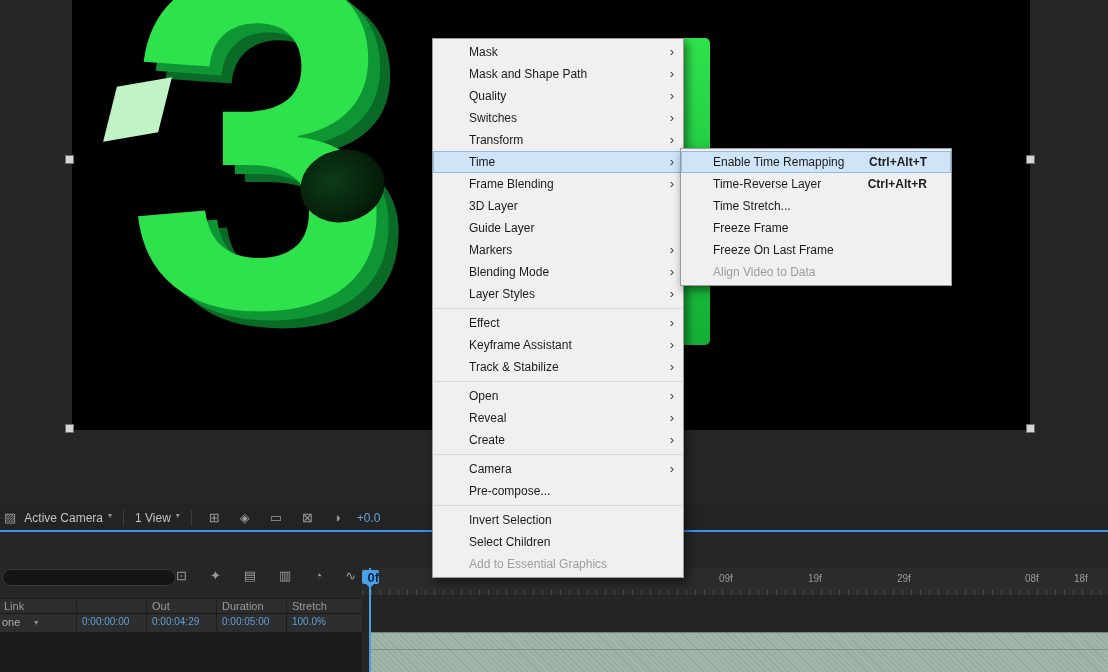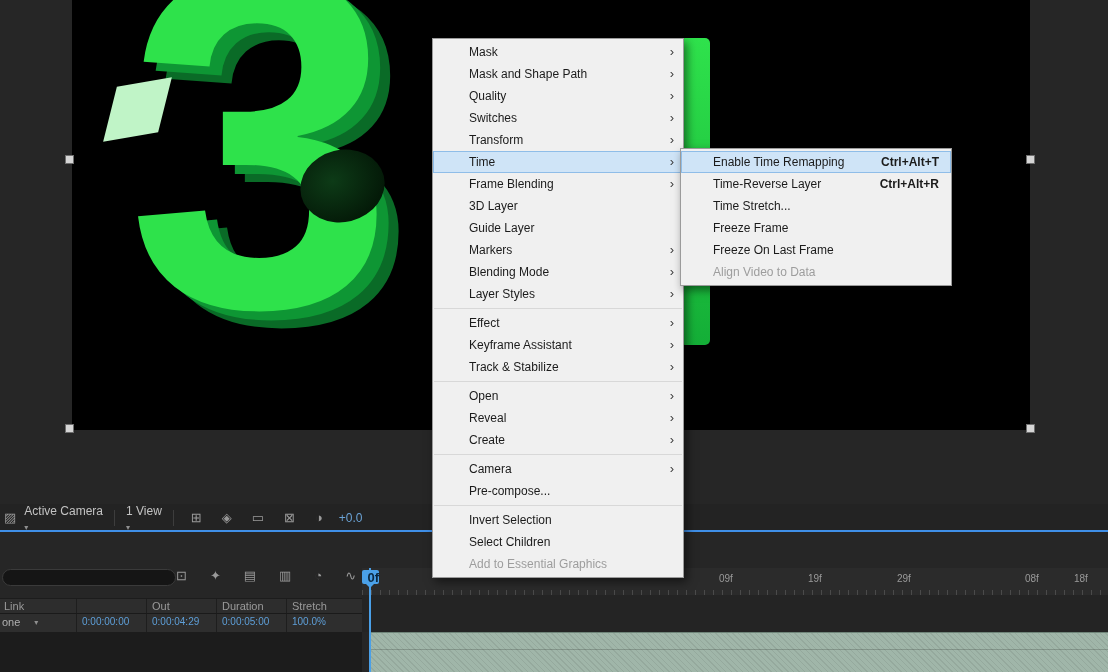--- a/index.html
+++ b/index.html
@@ -16,21 +16,21 @@
          background:radial-gradient(ellipse at 40% 40%,#0d3b17,#041a08 72%);transform:rotate(-14deg);}
   .logo-sliver{position:absolute;left:608px;top:38px;width:30px;height:307px;border-radius:5px;
          background:linear-gradient(#2fe24c,#14ae37);}
   .handle{position:absolute;width:7px;height:7px;background:#d6d6d6;border:1px solid #6e6e6e;z-index:5;}
   .h1{left:65px;top:155px;} .h2{left:1026px;top:155px;} .h3{left:65px;top:424px;} .h4{left:1026px;top:424px;}
 
   
   .viewer-toolbar{position:absolute;left:0;top:504px;width:1108px;height:27px;background:#232323;
          display:flex;align-items:center;color:#c3c3c3;font-size:12px;}
   .vt-icon{color:#9a9a9a;font-size:13px;margin:0 4px;cursor:default;}
-  .dd{display:flex;align-items:flex-start;gap:5px;padding:2px 4px;cursor:default;flex-direction:column;}
+  .dd{display:flex;align-items:flex-start;gap:5px;padding:2px 4px;cursor:default;}
   .chev{font-size:8px;color:#8f8f8f;}
   .vsep{width:1px;height:16px;background:#3d3d3d;margin:0 7px;}
   .vt-icons{display:flex;align-items:center;gap:12px;margin:0 6px;}
   .exposure{color:#6ba3d6;margin-left:6px;}
 
   
   .panel-divider-blue{position:absolute;left:0;top:530px;width:1108px;height:2px;background:#3f8fe8;z-index:3;}
 
   
   .timeline{position:absolute;left:0;top:532px;width:1108px;height:140px;background:#262626;}
@@ -64,21 +64,21 @@
          font-size:13px;font-weight:bold;color:#0a2740;}
   .playhead-marker::after{content:"";position:absolute;left:4px;top:14px;border:4px solid transparent;
          border-top-color:#4aa0e8;}
 
   
   .menu{position:absolute;background:#f0f0f0;border:1px solid #9b9b9b;
          box-shadow:3px 4px 9px rgba(0,0,0,.5);padding:2px 0;z-index:10;}
   #context-menu{left:432px;top:38px;width:250px;}
   #time-submenu{left:680px;top:148px;width:270px;z-index:11;}
   .menu-item{position:relative;height:22px;display:flex;align-items:center;
-         padding:0 12px 0 36px;font-size:12px;color:#1b1b1b;cursor:default;}
+         padding:0 24px 0 36px;font-size:12px;color:#1b1b1b;cursor:default;}
   #time-submenu .menu-item{padding-left:32px;}
   .menu-item.highlighted{background:#cfe4f7;box-shadow:inset 0 0 0 1px #8fbde8;}
   .menu-item.disabled{color:#9d9d9d;}
   .mi-label{flex:1;white-space:nowrap;}
   .mi-shortcut{margin-left:18px;white-space:nowrap;font-weight:bold;}
   .mi-arrow{position:absolute;right:9px;top:3px;font-size:13px;color:#3c3c3c;}
   .menu-sep{height:1px;background:#d8d8d8;margin:3px 1px;}
 </style>
 </head>
 <body>

